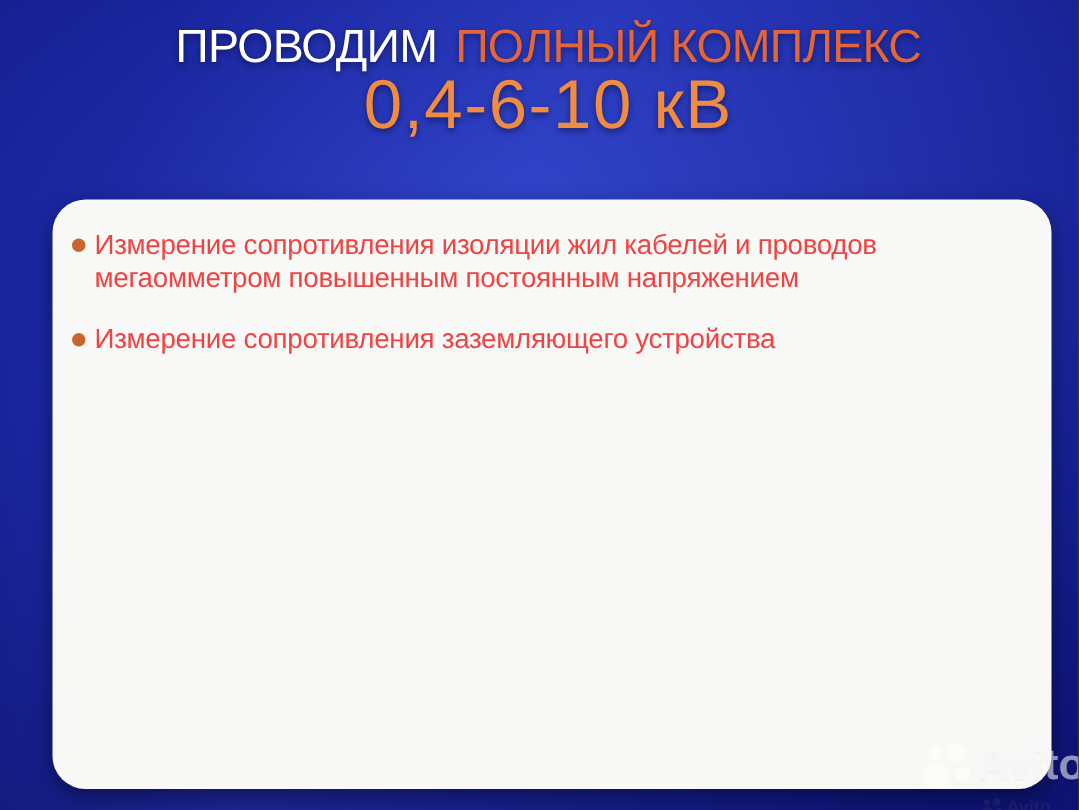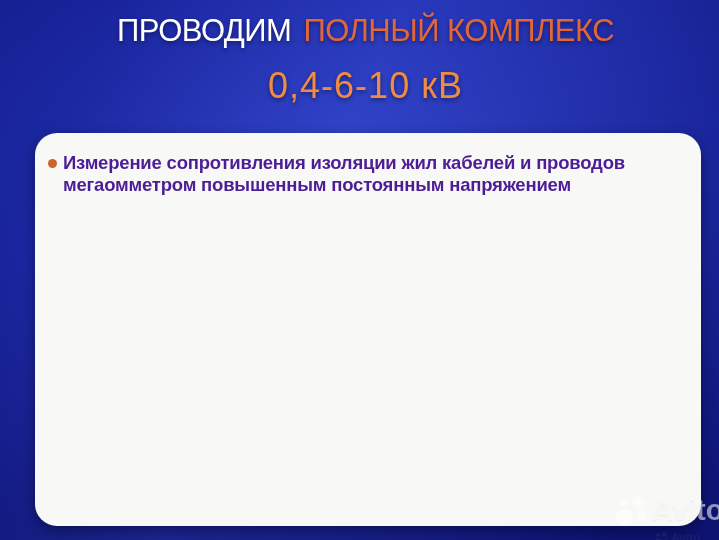--- a/index.html
+++ b/index.html
@@ -31,22 +31,22 @@
     line-height:33px;
     color:#ffffff;
     text-shadow:0 2px 4px rgba(0,0,20,0.45);
     white-space:nowrap;
   }
   .h-orange{
     color:#e2663a;
     margin-left:12px;
   }
   .h-voltage{
-    margin-top:19px;
-    font-size:36px;
+    margin-top:2px;
+    font-size:46px;
     line-height:40px;
     color:#ef8c41;
     letter-spacing:1px;
     text-shadow:0 2px 4px rgba(0,0,20,0.45);
   }
 
   
   .card{
     position:absolute;
     left:35px;top:133px;
@@ -60,22 +60,22 @@
     list-style:none;
     margin:0;
     padding:19px 18px 0 13px;
   }
   ul.services li{
     position:relative;
     padding-left:15px;
     margin-bottom:19px;
     font-size:18.5px;
     line-height:22px;
-    font-weight:bold;
-    color:#4c1d95;
+    font-weight:normal;
+    color:#ef4444;
     white-space:pre-line;
     letter-spacing:-0.2px;
   }
   ul.services li::before{
     content:"";
     position:absolute;
     left:0;top:6.5px;
     width:9px;height:9px;
     border-radius:50%;
     background:#c9662f;
@@ -129,20 +129,21 @@
 
   <div class="card">
     <ul class="services">
 
         <li>Измерение сопротивления изоляции жил кабелей и проводов
 мегаомметром повышенным постоянным напряжением</li>
 
 
 
 
+        <li>Измерение сопротивления заземляющего устройства</li>
 
       </ul>
   </div>
 
   <div class="wm-big">
     <span class="wm-logo">
       <i class="d1"></i>
         <i class="d2"></i>
         <i class="d3"></i>
         <i class="d4"></i>

